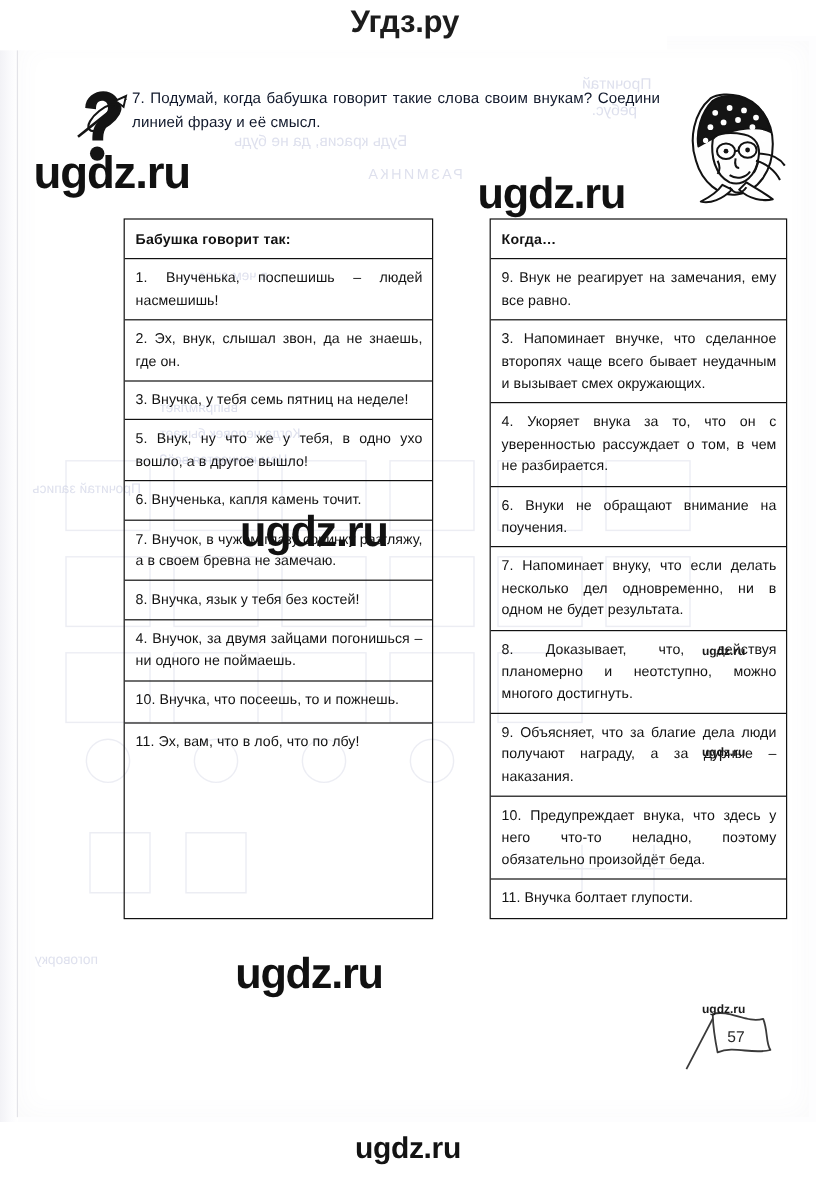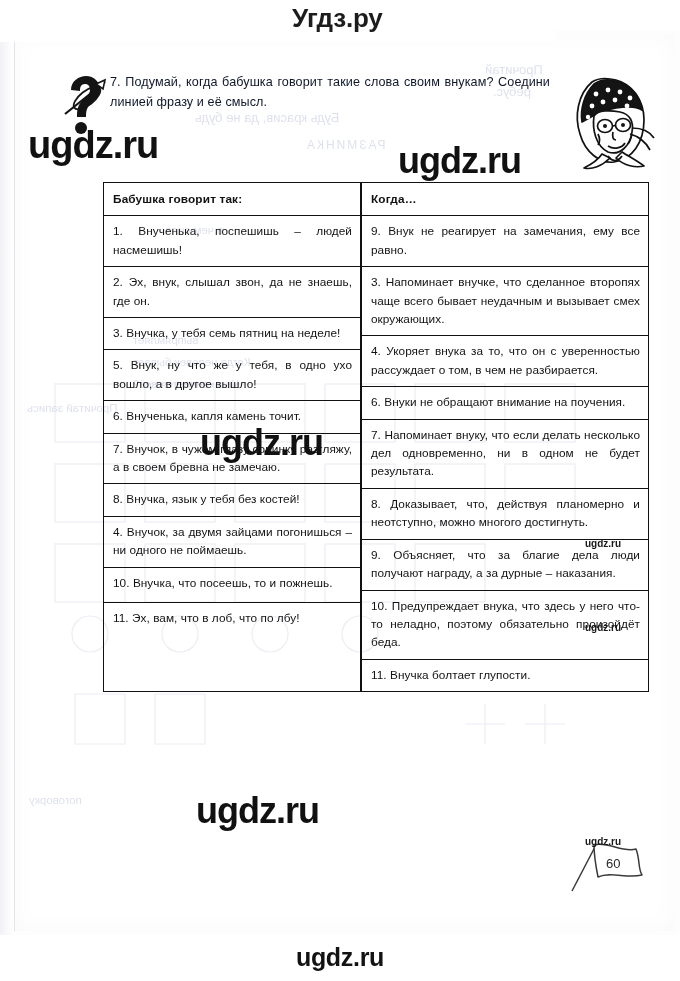--- a/index.html
+++ b/index.html
@@ -123,29 +123,29 @@
     letter-spacing: 0;
     color: #1a1a1a;
   }
 
   
   .tbl-wrap {
     position: absolute;
     left: 88px; top: 148px;
     width: 553px;
     display: flex;
-    justify-content: flex-start;
+    justify-content: space-between;
     z-index: 20;
   }
   .col {
     width: 258px;
     border: 1.6px solid #111111;
     background: transparent;
   }
-  .col.col-right { width: 288px; }
+  .col.col-right { width: 248px; }
   .cell {
     border-bottom: 1.4px solid #111111;
     padding: 6px 8px 7px 9px;
     font-size: 11.8px;
     line-height: 18.4px;
     color: #121212;
     text-align: justify;
     text-justify: inter-word;
     letter-spacing: 0.05px;
     background: transparent;
@@ -331,21 +331,21 @@
       </div>
     </div>
 
     <svg class="page-flag" viewBox="0 0 84 54">
       <g stroke="#3a3a3a" stroke-width="1.5" fill="none" stroke-linejoin="round">
         <path d="M6 52 L30 6"></path>
         <path d="M28 6 C42 2, 56 14, 70 10 C74 20, 72 30, 76 36 C60 40, 46 32, 32 38 C30 28, 28 16, 28 6 Z" fill="#ffffff"></path>
       </g>
     </svg>
     <div class="page-flag" style="pointer-events:none;">
-      <div class="pno">60</div>
+      <div class="pno">57</div>
     </div>
 
   </div>
 </div>
 
 <div class="wm wm-big" style="left:28px;  top:124px;">ugdz.ru</div>
 <div class="wm wm-mid" style="left:398px; top:140px;">ugdz.ru</div>
 <div class="wm wm-mid" style="left:200px; top:422px;">ugdz.ru</div>
 <div class="wm wm-mid" style="left:196px; top:790px;">ugdz.ru</div>
 <div class="wm wm-small" style="left:585px; top:538px;">ugdz.ru</div>

